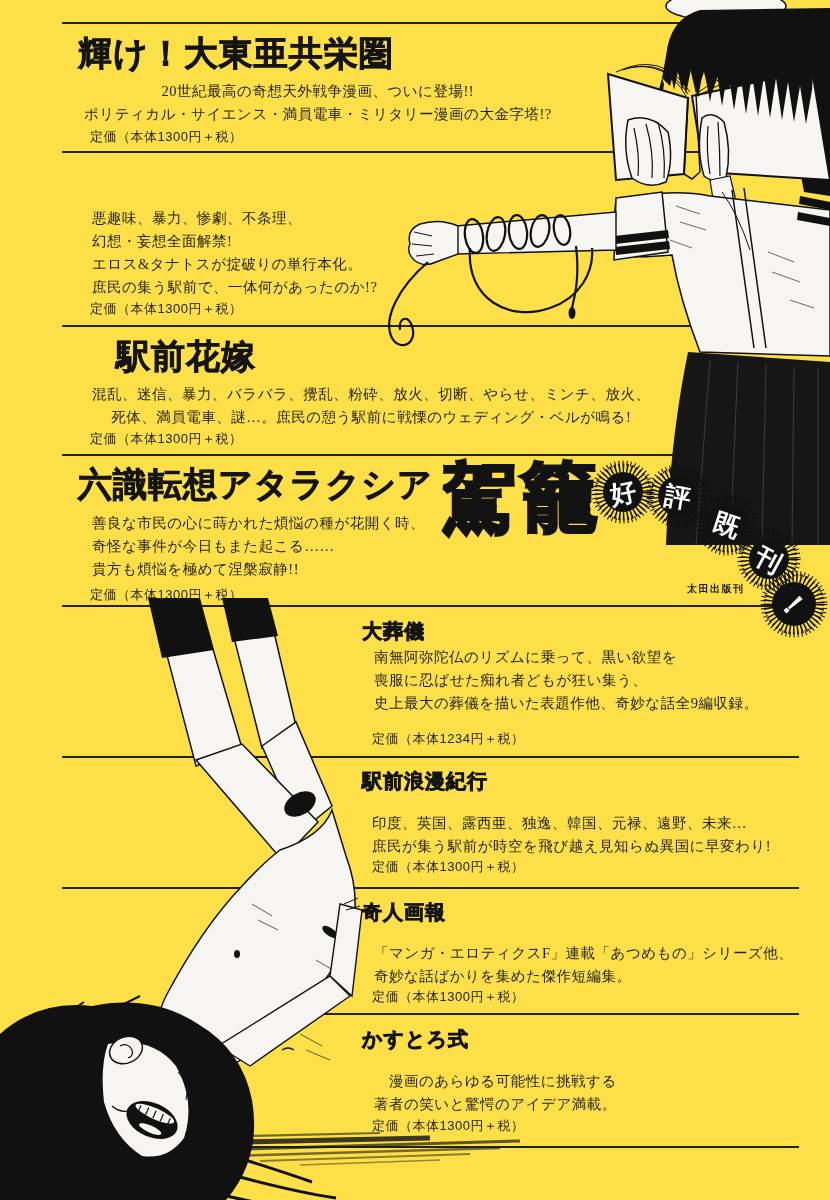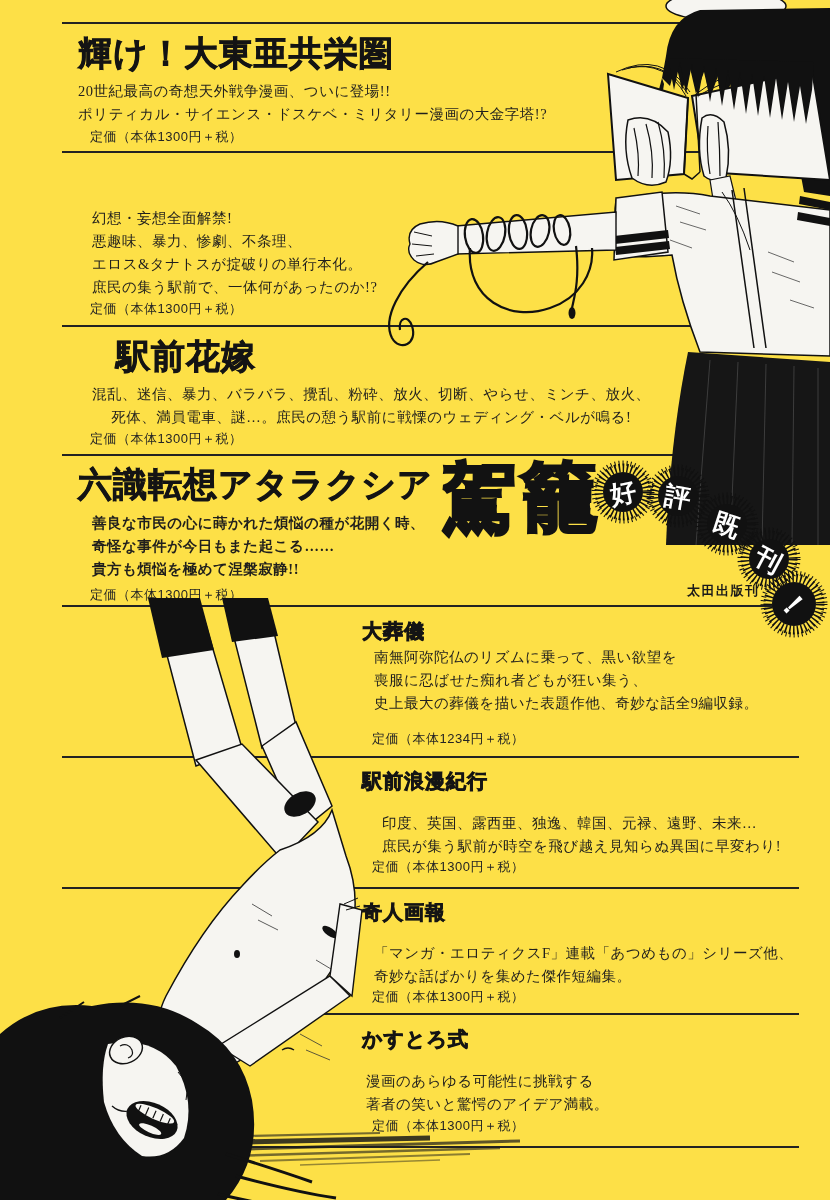--- a/index.html
+++ b/index.html
@@ -27,21 +27,21 @@
   }
   .author{position:absolute;z-index:3;left:441px;top:458px;}
   .author .row{
     font-family:"Liberation Sans","DejaVu Sans",sans-serif;
     font-weight:900;font-size:76px;line-height:77px;letter-spacing:4px;
     color:#121212;-webkit-text-stroke:3px #121212;white-space:nowrap;
   }
   .publisher{
     position:absolute;z-index:3;left:687px;top:582px;
     font-family:"Liberation Sans",sans-serif;font-weight:bold;
-    font-size:13px;letter-spacing:1.5px;color:#1a1a1a;white-space:nowrap;
+    font-size:10px;letter-spacing:1.5px;color:#1a1a1a;white-space:nowrap;
   }
   .burst{position:absolute;z-index:4;}
   .burst text{
     font-family:"Liberation Sans",sans-serif;font-weight:bold;
   }
 </style>
 </head>
 <body>
 
 <div class="page">
@@ -185,47 +185,47 @@
       <path d="M136 513 L136 520 M144 512 L144 520 M152 512 L152 520 M160 512 L160 520 M168 513 L168 520" stroke="#111" stroke-width="1.2"></path>
       <ellipse cx="154" cy="531" rx="12" ry="3.5" fill="#f6f5f1"></ellipse>
     </g>
 
     <path d="M178 474 Q190 486 186 502" fill="none" stroke="#111" stroke-width="1"></path>
   </svg>
 
   <div class="sec" style="left:78px;top:36px;">
     <div class="title">輝け！大東亜共栄圏</div>
   </div>
-  <div class="desc" style="left:78px;top:80px;">
+  <div class="desc" style="left:84px;top:80px;text-align:center;">
     <div>20世紀最高の奇想天外戦争漫画、ついに登場!!</div>
-    <div>ポリティカル・サイエンス・ドスケベ・ミリタリー漫画の大金字塔!?</div>
+    <div>ポリティカル・サイエンス・満員電車・ミリタリー漫画の大金字塔!?</div>
   </div>
   <div class="price" style="left:90px;top:128px;">定価（本体1300円＋税）</div>
 
   <div class="desc" style="left:92px;top:207px;">
+    <div>悪趣味、暴力、惨劇、不条理、</div>
     <div>幻想・妄想全面解禁!</div>
-    <div>悪趣味、暴力、惨劇、不条理、</div>
     <div>エロス&amp;タナトスが掟破りの単行本化。</div>
     <div>庶民の集う駅前で、一体何があったのか!?</div>
   </div>
   <div class="price" style="left:90px;top:300px;">定価（本体1300円＋税）</div>
 
   <div class="sec" style="left:78px;top:339px;padding-left:38px;">
     <div class="title">駅前花嫁</div>
   </div>
   <div class="desc" style="left:92px;top:383px;text-align:center;">
     <div>混乱、迷信、暴力、バラバラ、攪乱、粉砕、放火、切断、やらせ、ミンチ、放火、</div>
     <div>死体、満員電車、謎…。庶民の憩う駅前に戦慄のウェディング・ベルが鳴る!</div>
   </div>
   <div class="price" style="left:90px;top:430px;">定価（本体1300円＋税）</div>
 
   <div class="sec" style="left:78px;top:467px;">
     <div class="title">六識転想アタラクシア</div>
   </div>
-  <div class="desc" style="left:92px;top:512px;font-weight:bold;">
+  <div class="desc" style="left:92px;top:512px;">
     <div>善良な市民の心に蒔かれた煩悩の種が花開く時、</div>
     <div>奇怪な事件が今日もまた起こる……</div>
     <div>貴方も煩悩を極めて涅槃寂静!!</div>
   </div>
   <div class="price" style="left:90px;top:586px;">定価（本体1300円＋税）</div>
 
   <div class="author">
     <div class="row">駕籠</div>
   </div>
   <div class="publisher">太田出版刊</div>
@@ -267,37 +267,37 @@
   <div class="desc" style="left:374px;top:646px;">
     <div>南無阿弥陀仏のリズムに乗って、黒い欲望を</div>
     <div>喪服に忍ばせた痴れ者どもが狂い集う、</div>
     <div>史上最大の葬儀を描いた表題作他、奇妙な話全9編収録。</div>
   </div>
   <div class="price" style="left:372px;top:730px;">定価（本体1234円＋税）</div>
 
   <div class="sec right" style="left:362px;top:771px;">
     <div class="title">駅前浪漫紀行</div>
   </div>
-  <div class="desc" style="left:382px;top:812px;">
+  <div class="desc" style="left:372px;top:812px;">
     <div>印度、英国、露西亜、独逸、韓国、元禄、遠野、未来…</div>
     <div>庶民が集う駅前が時空を飛び越え見知らぬ異国に早変わり!</div>
   </div>
   <div class="price" style="left:372px;top:858px;">定価（本体1300円＋税）</div>
 
   <div class="sec right" style="left:362px;top:902px;">
     <div class="title">奇人画報</div>
   </div>
   <div class="desc" style="left:374px;top:942px;">
     <div>「マンガ・エロティクスF」連載「あつめもの」シリーズ他、</div>
     <div>奇妙な話ばかりを集めた傑作短編集。</div>
   </div>
   <div class="price" style="left:372px;top:988px;">定価（本体1300円＋税）</div>
 
   <div class="sec right" style="left:362px;top:1029px;">
     <div class="title">かすとろ式</div>
   </div>
-  <div class="desc" style="left:366px;top:1070px;">
+  <div class="desc" style="left:374px;top:1070px;text-align:right;">
     <div>漫画のあらゆる可能性に挑戦する</div>
     <div>著者の笑いと驚愕のアイデア満載。</div>
   </div>
   <div class="price" style="left:372px;top:1117px;">定価（本体1300円＋税）</div>
 
 </div>
 
 </body></html>

